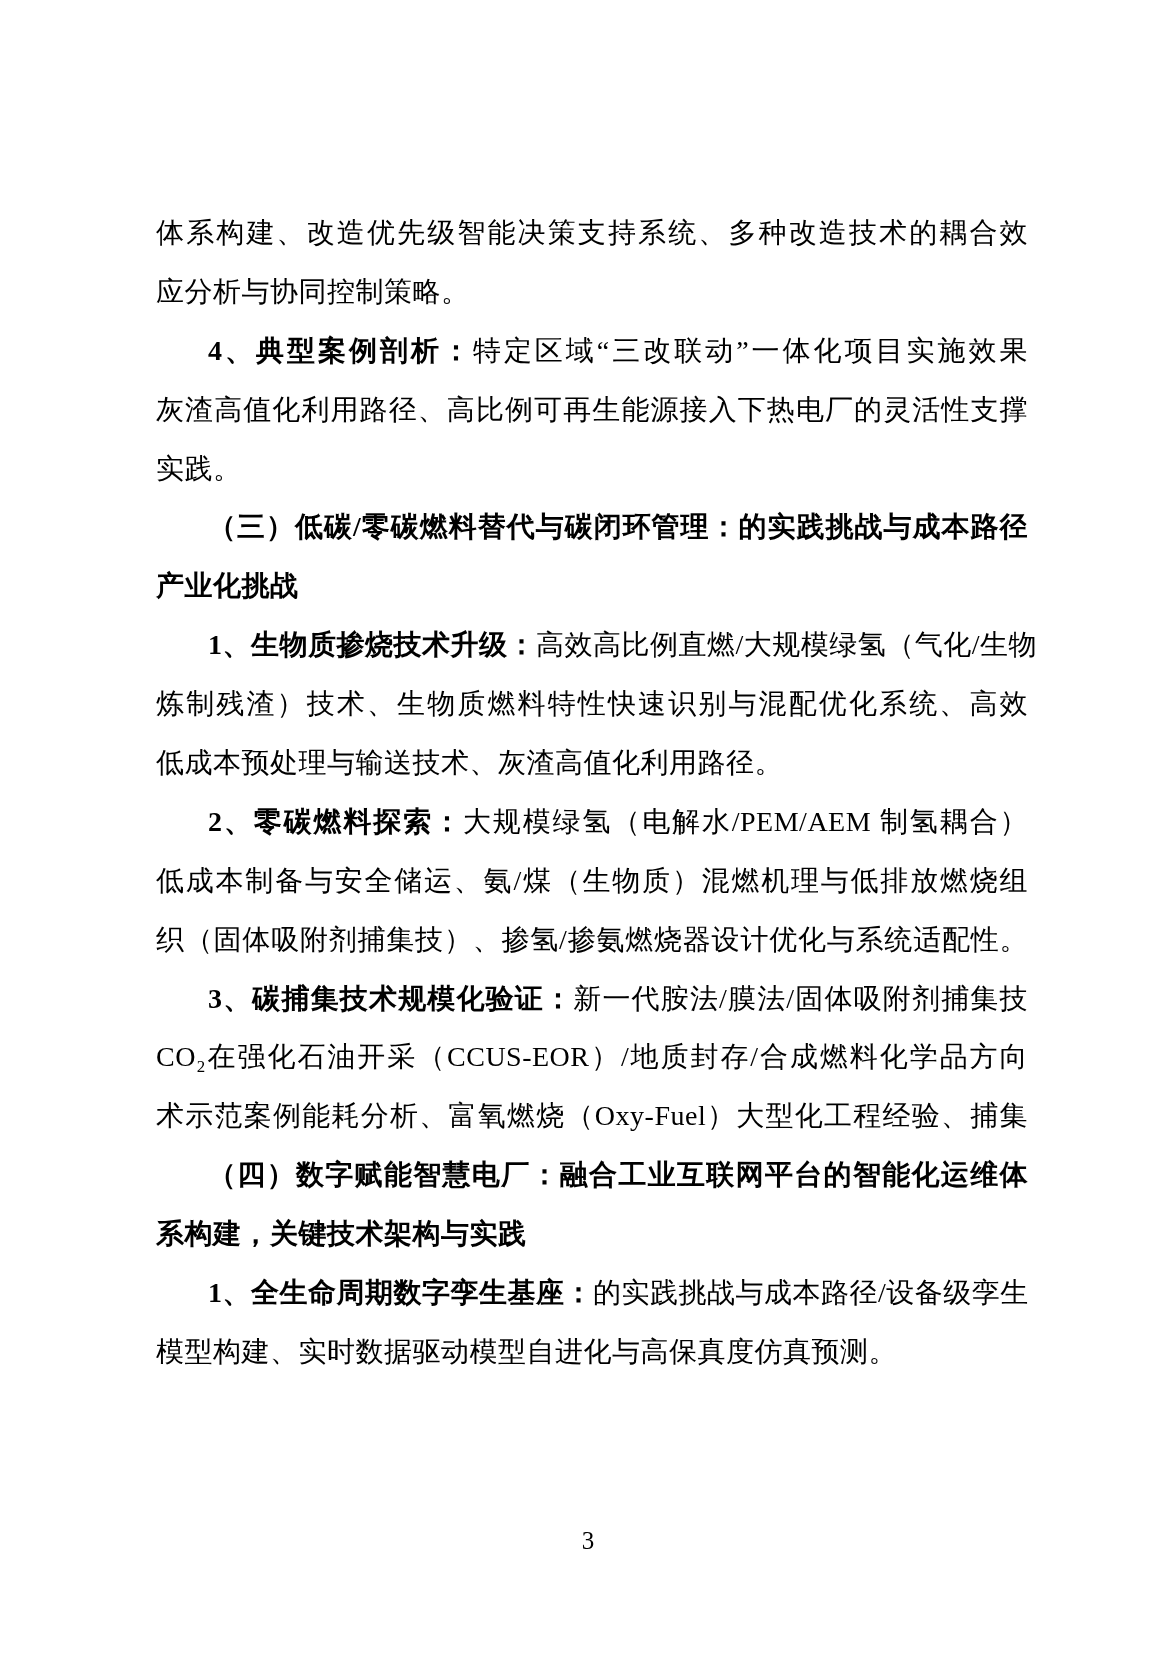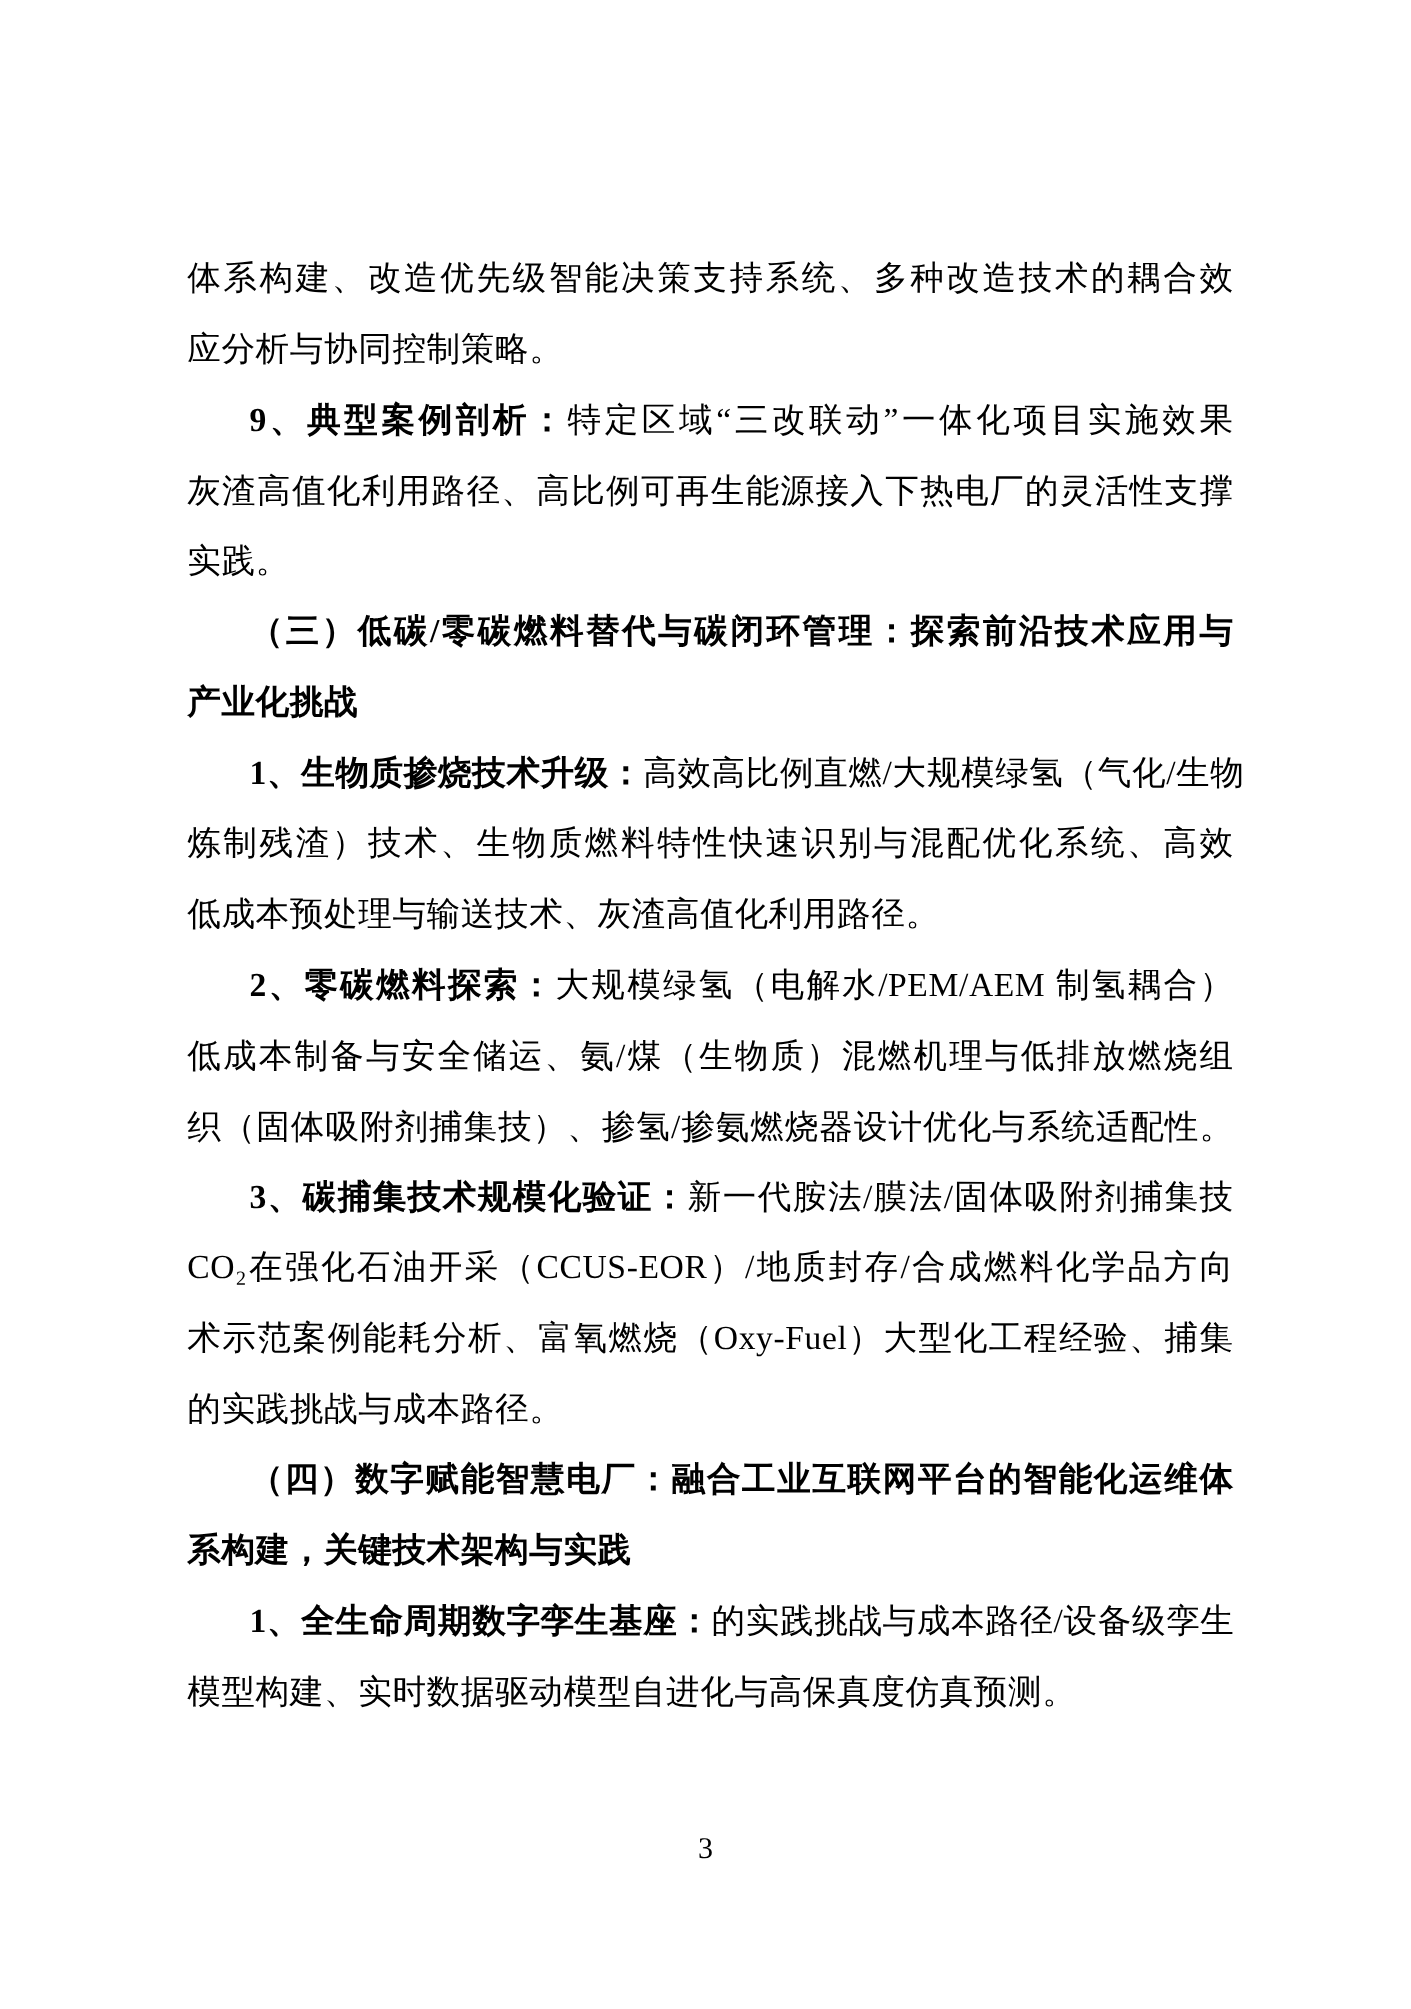--- a/index.html
+++ b/index.html
@@ -51,34 +51,33 @@
     line-height: 30px;
   }
 </style>
 </head>
 <body>
 
 <div class="page">
   <div class="content">
       <div class="line fill"><span>体系构建、改造优先级智能决策支持系统、多种改造技术的耦合效</span></div>
       <div class="line"><span>应分析与协同控制策略。</span></div>
-      <div class="line indent fill"><span class="b">9、典型案例剖析：</span><span>特定区域“三改联动”一体化项目实施效果</span></div>
+      <div class="line indent fill"><span class="b">4、典型案例剖析：</span><span>特定区域“三改联动”一体化项目实施效果</span></div>
       <div class="line fill"><span>灰渣高值化利用路径、高比例可再生能源接入下热电厂的灵活性支撑</span></div>
       <div class="line"><span>实践。</span></div>
-      <div class="line indent fill"><span class="b">（三）低碳/零碳燃料替代与碳闭环管理：探索前沿技术应用与</span></div>
+      <div class="line indent fill"><span class="b">（三）低碳/零碳燃料替代与碳闭环管理：的实践挑战与成本路径</span></div>
       <div class="line"><span class="b">产业化挑战</span></div>
       <div class="line indent fill"><span class="b">1、生物质掺烧技术升级：</span><span>高效高比例直燃/大规模绿氢（气化/生物</span></div>
       <div class="line fill"><span>炼制残渣）技术、生物质燃料特性快速识别与混配优化系统、高效</span></div>
       <div class="line"><span>低成本预处理与输送技术、灰渣高值化利用路径。</span></div>
       <div class="line indent fill"><span class="b">2、零碳燃料探索：</span><span>大规模绿氢（电解水/PEM/AEM 制氢耦合）</span></div>
       <div class="line fill"><span>低成本制备与安全储运、氨/煤（生物质）混燃机理与低排放燃烧组</span></div>
       <div class="line fill"><span>织（固体吸附剂捕集技）、掺氢/掺氨燃烧器设计优化与系统适配性。</span></div>
       <div class="line indent fill"><span class="b">3、碳捕集技术规模化验证：</span><span>新一代胺法/膜法/固体吸附剂捕集技</span></div>
       <div class="line fill"><span>CO₂在强化石油开采（CCUS-EOR）/地质封存/合成燃料化学品方向</span></div>
       <div class="line fill"><span>术示范案例能耗分析、富氧燃烧（Oxy-Fuel）大型化工程经验、捕集</span></div>
-      <div class="line"><span>的实践挑战与成本路径。</span></div>
       <div class="line indent fill"><span class="b">（四）数字赋能智慧电厂：融合工业互联网平台的智能化运维体</span></div>
       <div class="line"><span class="b">系构建，关键技术架构与实践</span></div>
       <div class="line indent fill"><span class="b">1、全生命周期数字孪生基座：</span><span>的实践挑战与成本路径/设备级孪生</span></div>
       <div class="line"><span>模型构建、实时数据驱动模型自进化与高保真度仿真预测。</span></div>
     </div>
   <div class="footer">3</div>
 </div>
 
 </body></html>

